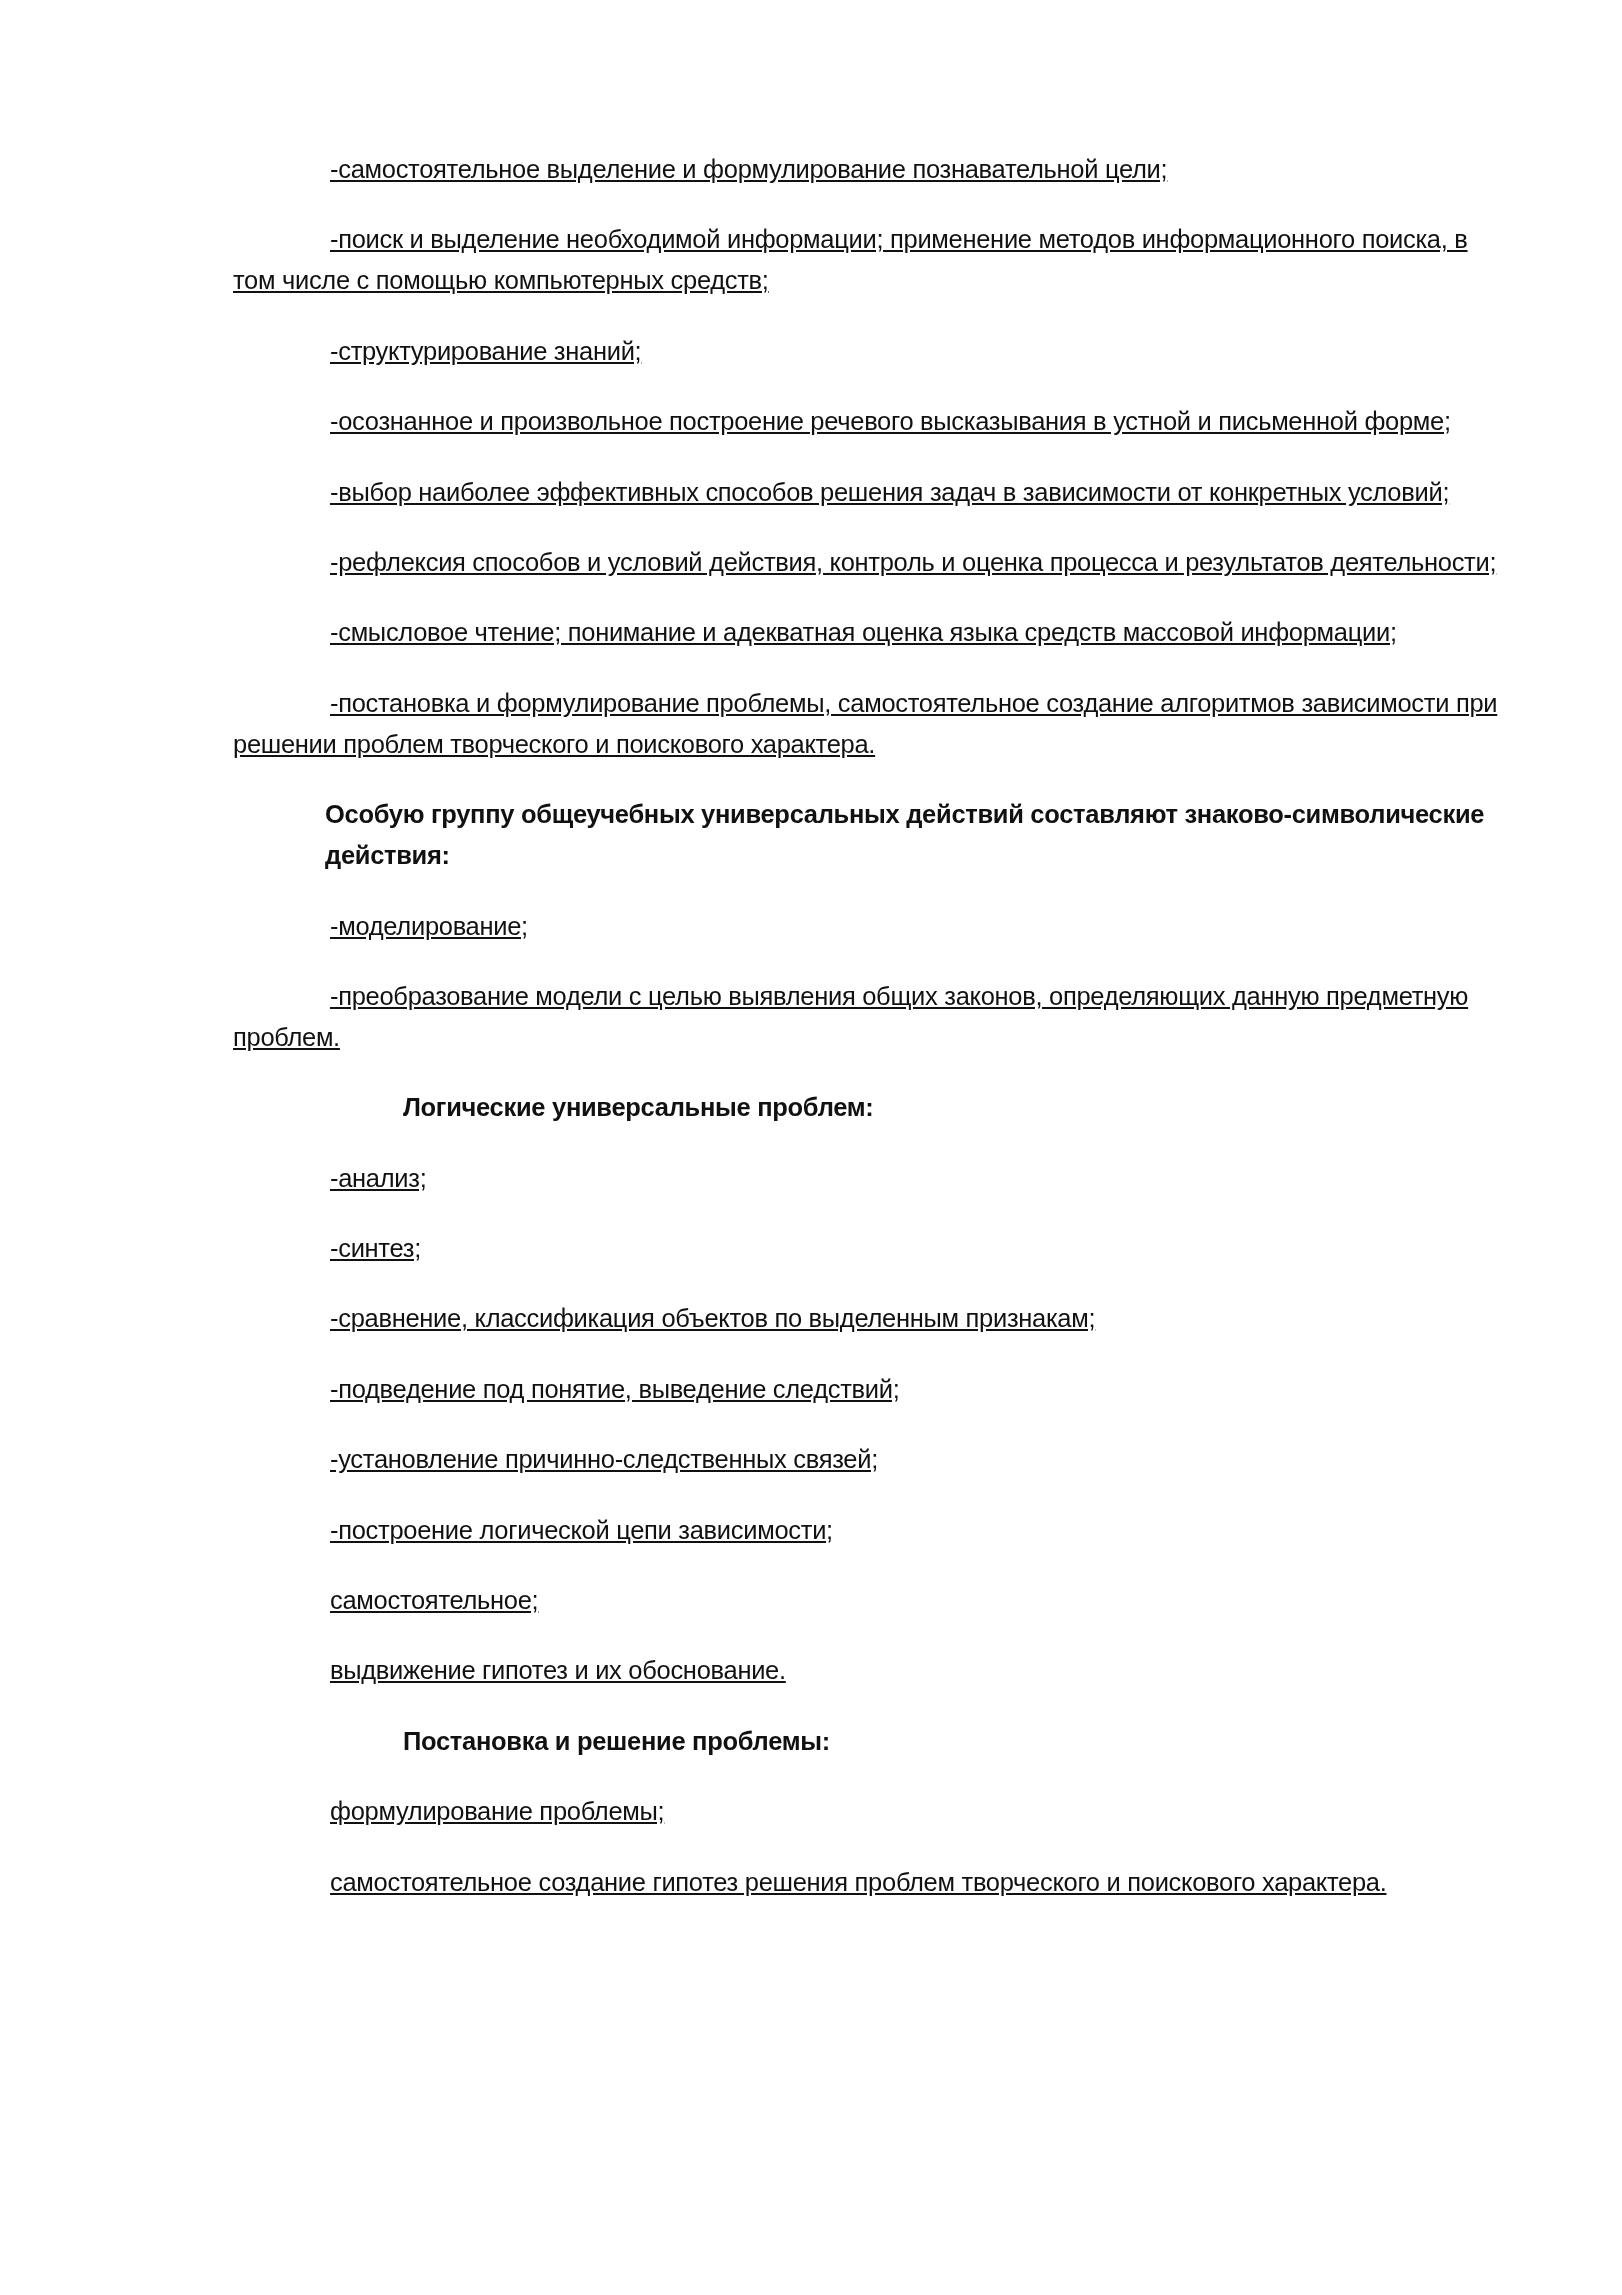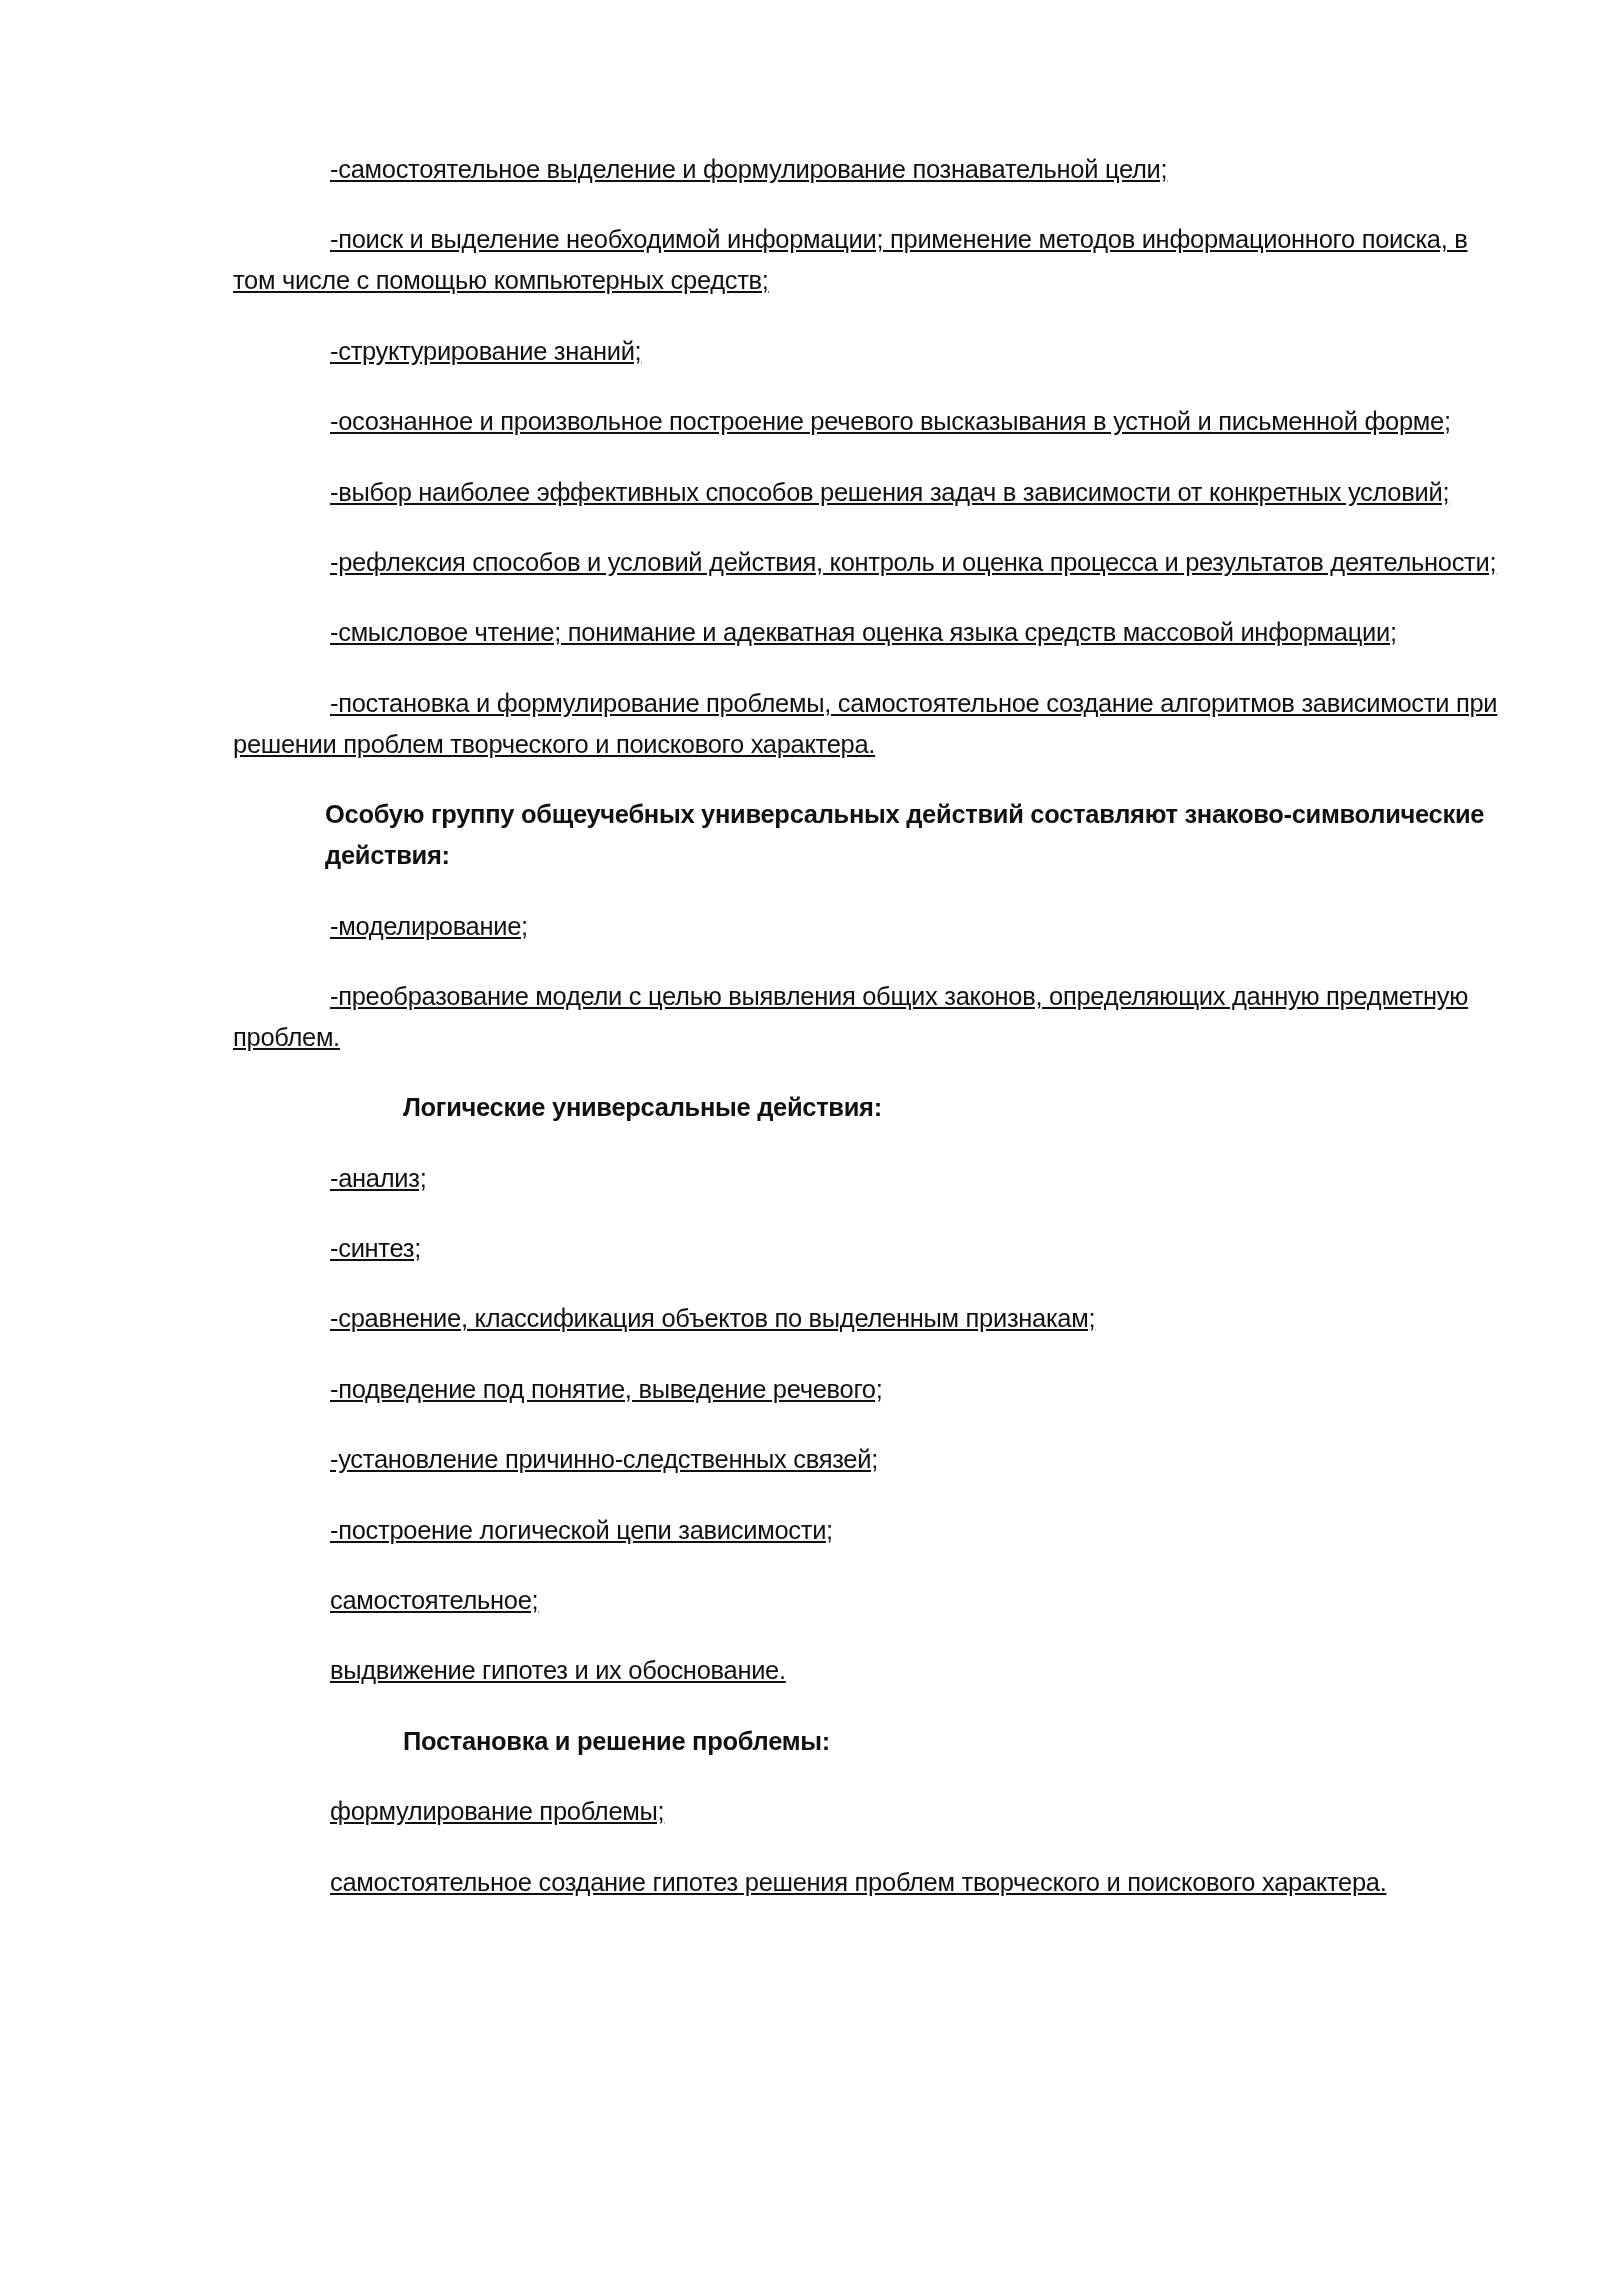--- a/index.html
+++ b/index.html
@@ -59,25 +59,25 @@
     <p class="para">-постановка и формулирование проблемы, самостоятельное создание алгоритмов зависимости при решении проблем творческого и поискового характера.</p>
   </div>
 
   <div>
     <p class="heading">Особую группу общеучебных универсальных действий составляют знаково-символические действия:</p>
     <p class="para">-моделирование;</p>
     <p class="para">-преобразование модели с целью выявления общих законов, определяющих данную предметную проблем.</p>
   </div>
 
   <div>
-    <p class="heading single">Логические универсальные действия:</p>
+    <p class="heading single">Логические универсальные проблем:</p>
     <p class="para">-анализ;</p>
     <p class="para">-синтез;</p>
     <p class="para">-сравнение, классификация объектов по выделенным признакам;</p>
-    <p class="para">-подведение под понятие, выведение речевого;</p>
+    <p class="para">-подведение под понятие, выведение следствий;</p>
     <p class="para">-установление причинно-следственных связей;</p>
     <p class="para">-построение логической цепи зависимости;</p>
     <p class="para no-dash">самостоятельное;</p>
     <p class="para no-dash">выдвижение гипотез и их обоснование.</p>
   </div>
 
   <div>
     <p class="heading single">Постановка и решение проблемы:</p>
     <p class="para no-dash">формулирование проблемы;</p>
     <p class="para no-dash">самостоятельное создание гипотез решения проблем творческого и поискового характера.</p>

